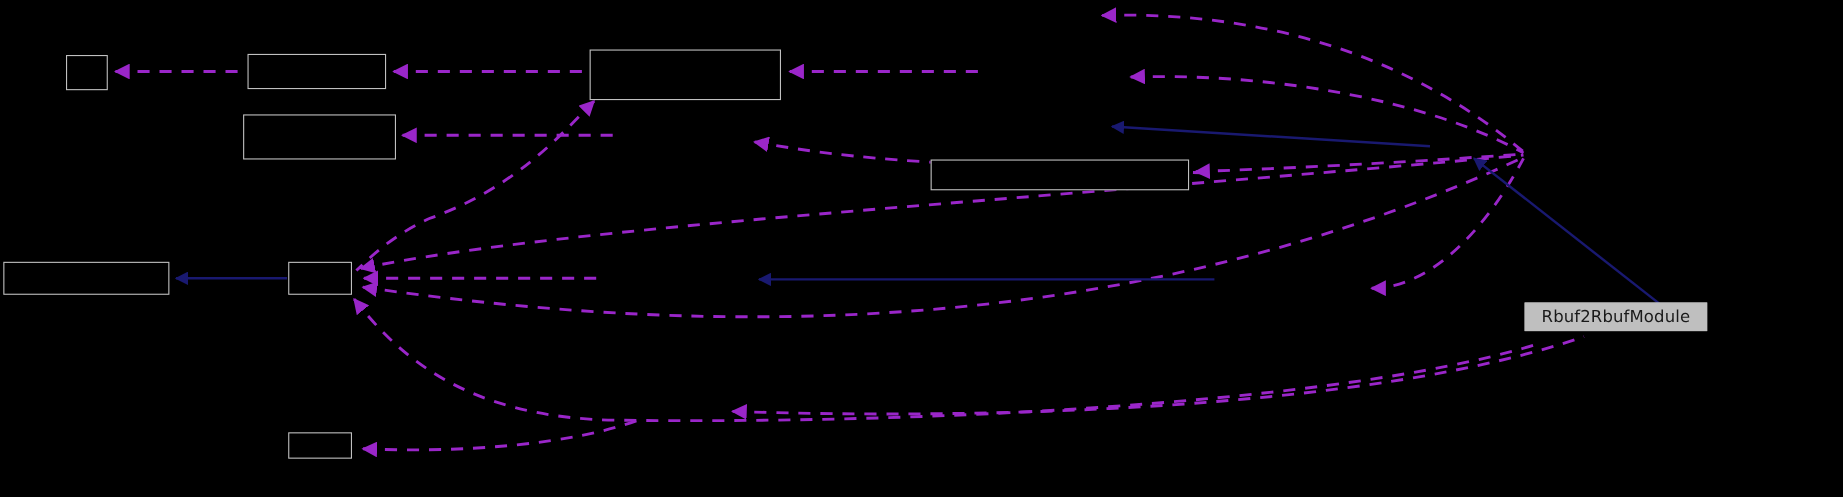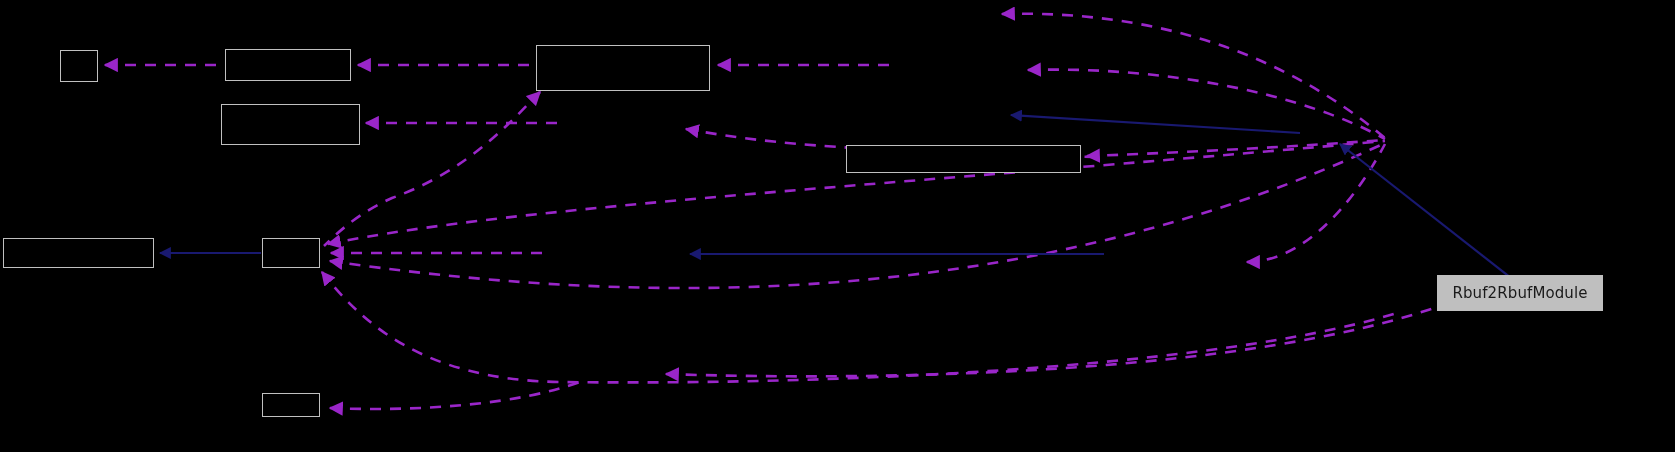--- a/index.html
+++ b/index.html
@@ -116,17 +116,17 @@
   </div>
 
   <div class="node-box" style="left:262px; top:238px; width:58px; height:30px;">
     <span class="node-label"></span>
   </div>
 
   <div class="node-box" style="left:262px; top:393px; width:58px; height:24px;">
     <span class="node-label"></span>
   </div>
 
-  <div class="node-box filled" style="left:1437px; top:275px; width:166px; height:36px;">
+  <div class="node-box filled" style="left:1386px; top:275px; width:166px; height:26px;">
     <span class="node-label">Rbuf2RbufModule</span>
   </div>
 
 </div>
 
 </body></html>

